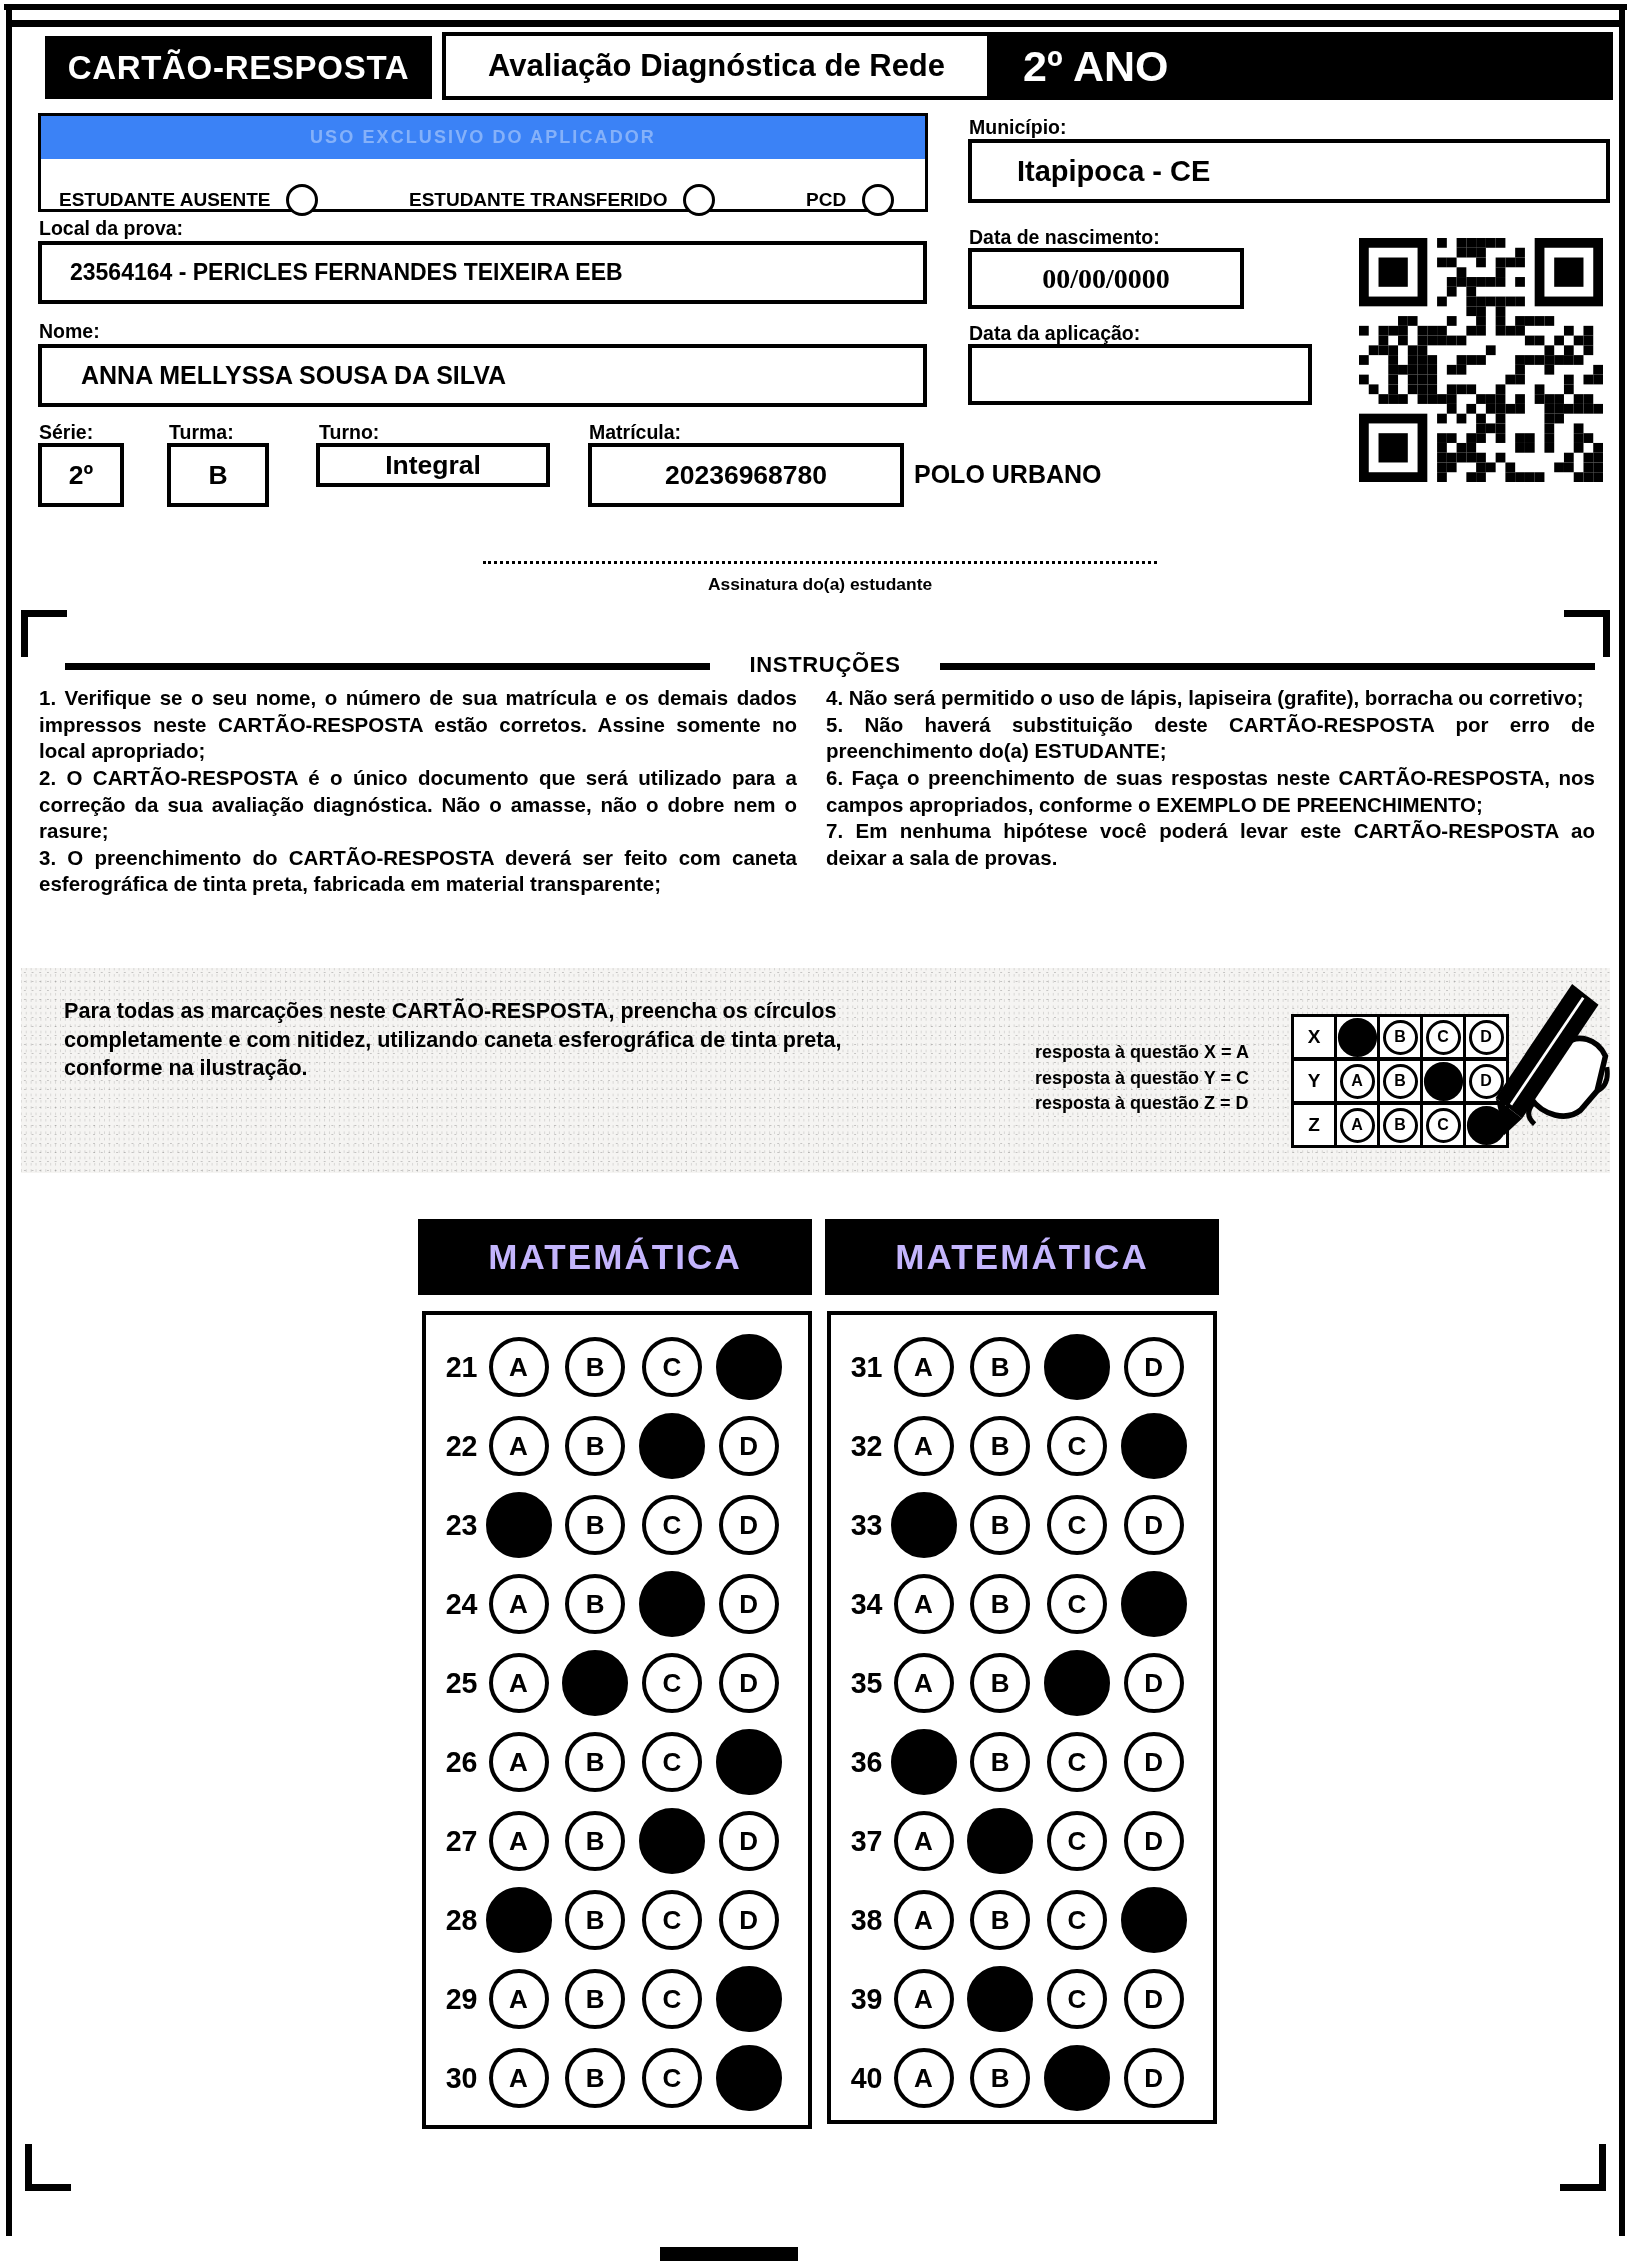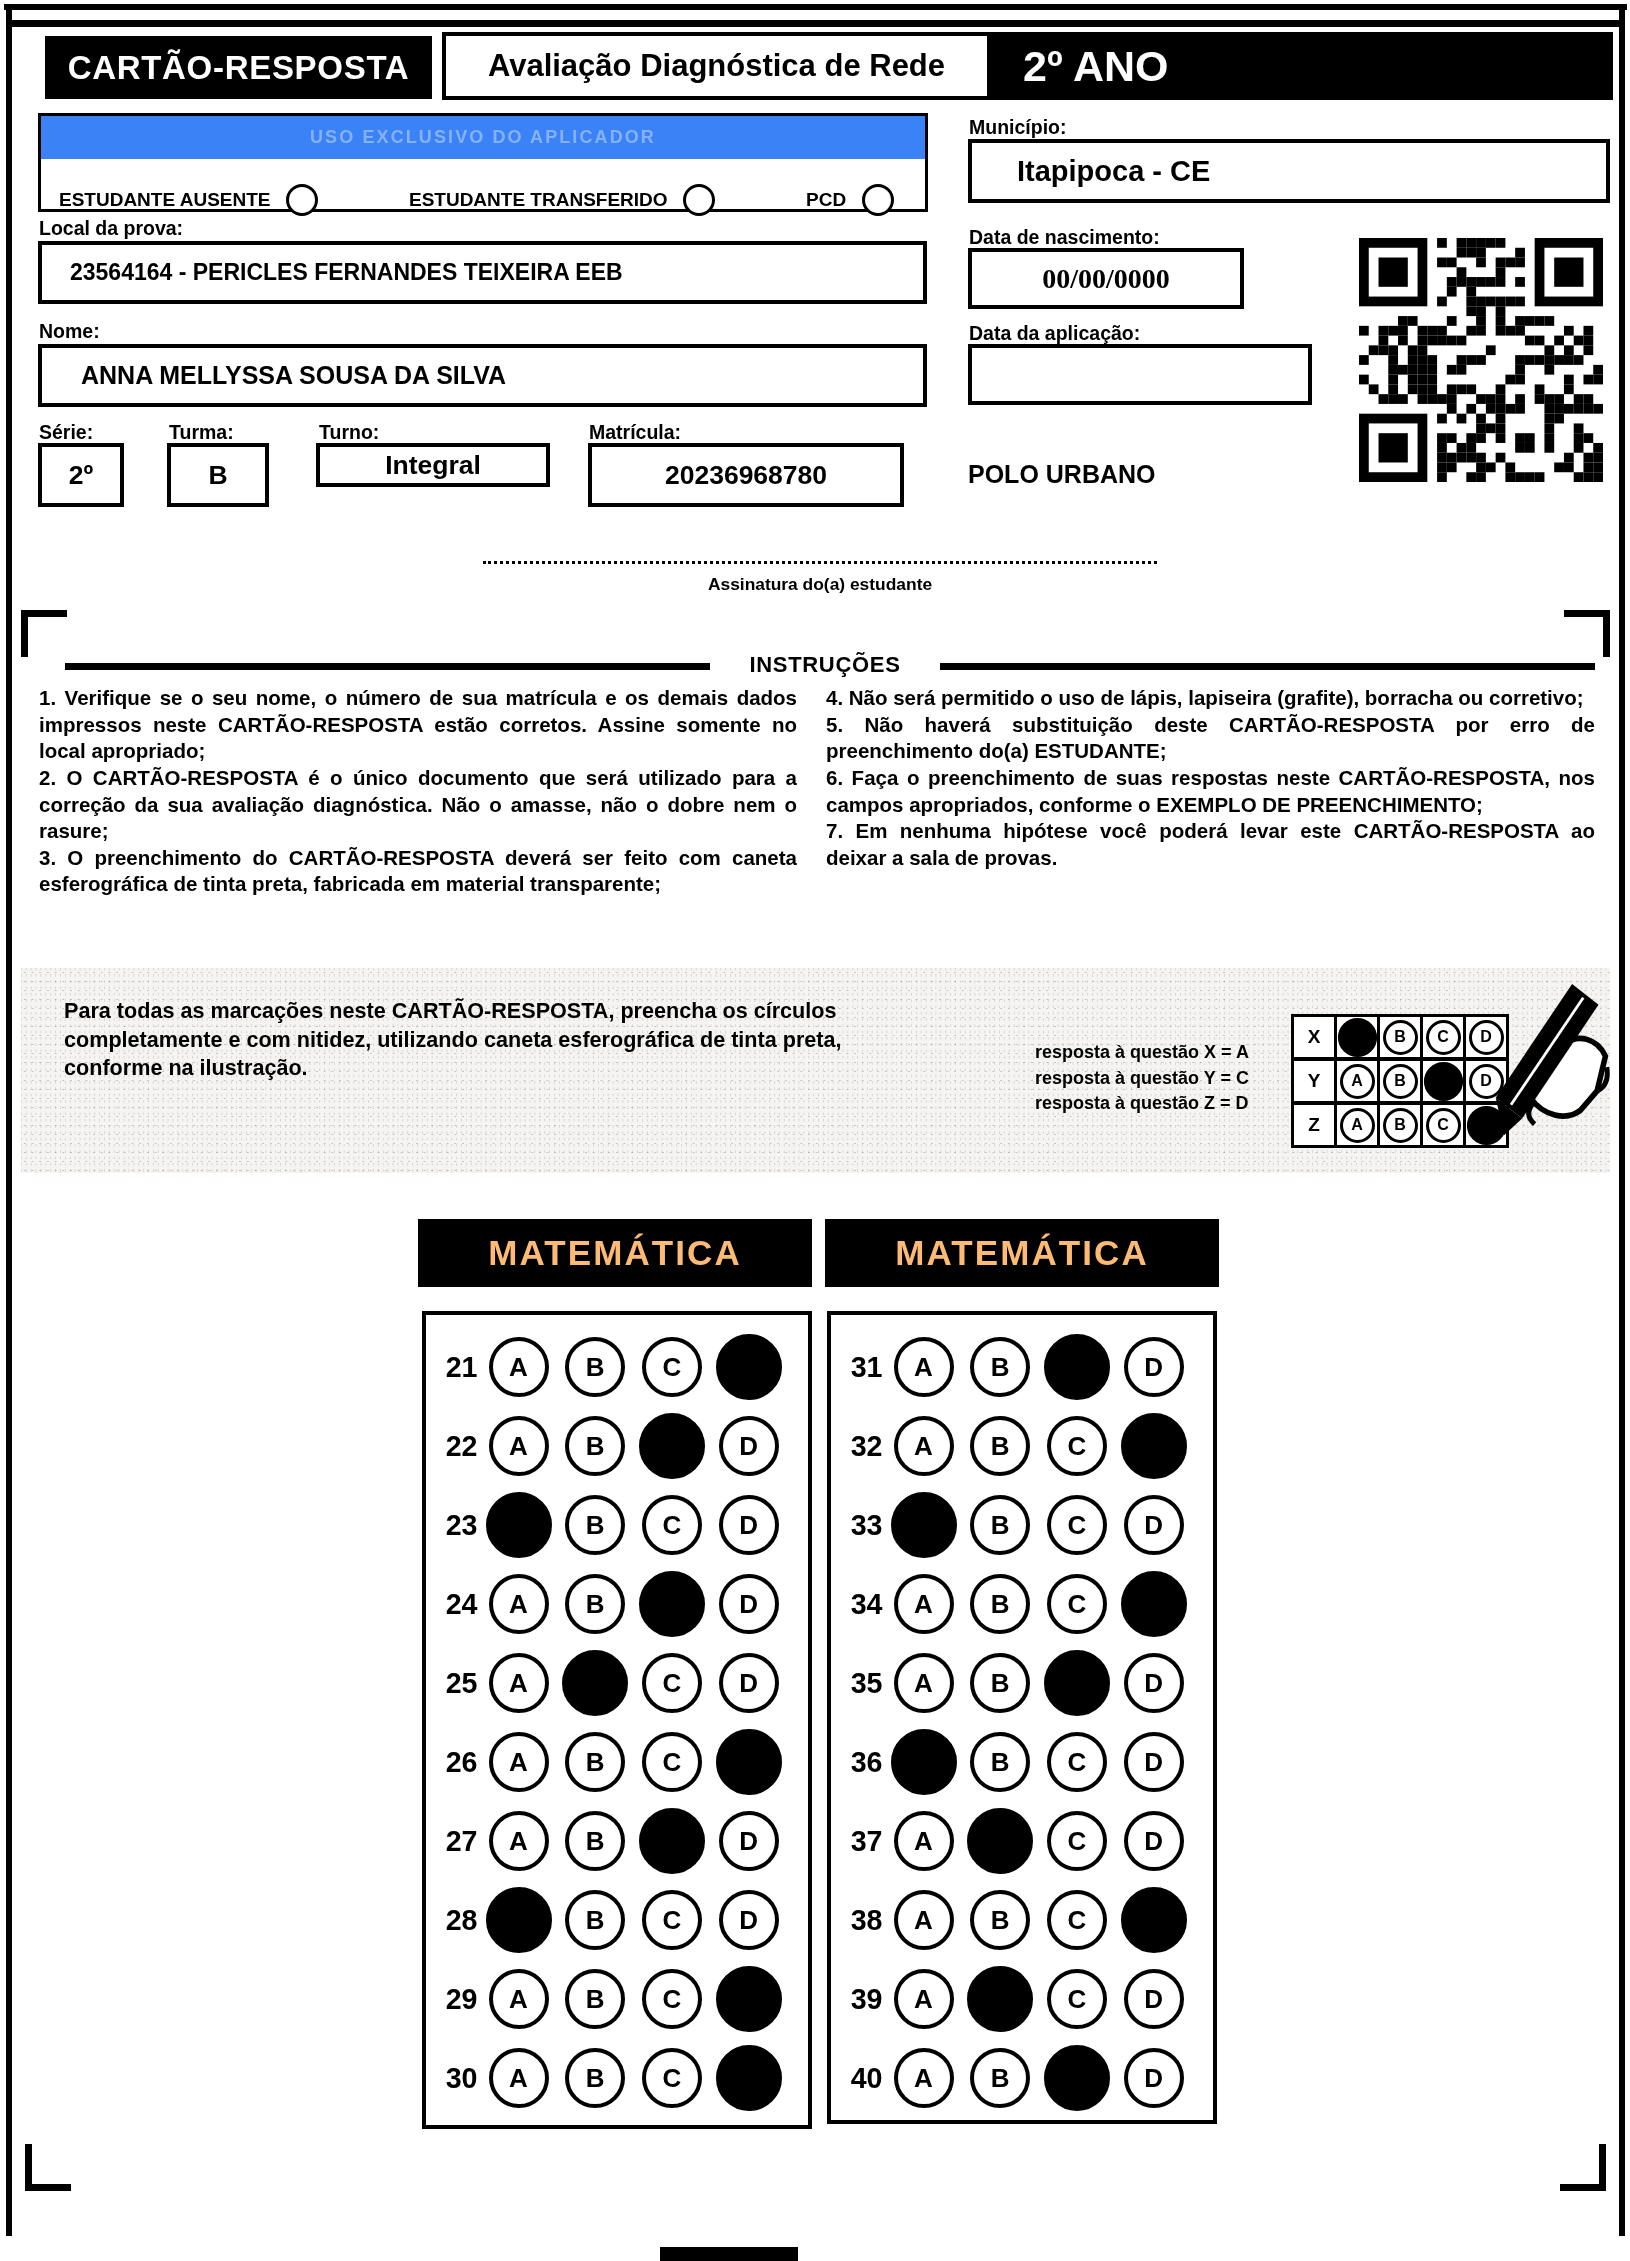--- a/index.html
+++ b/index.html
@@ -44,21 +44,21 @@
   .cellbox{display:flex;align-items:center;justify-content:center;font-size:26.5px;font-weight:700;}
 
   
   .mun-label{left:969px;top:116px;}
   .mun-box{left:968px;top:139px;width:642px;height:64px;display:flex;align-items:center;padding-left:45px;font-size:29px;}
   .nasc-label{left:969px;top:226px;}
   .nasc-box{left:968px;top:248px;width:276px;height:61px;display:flex;align-items:center;justify-content:center;font-size:28px;font-family:Liberation Serif, serif;}
   .aplic-label{left:969px;top:322px;}
   .aplic-box{left:968px;top:344px;width:344px;height:61px;}
   .qr{left:1359px;top:238px;width:244px;height:244px;}
-  .polo{left:968px;top:460px;font-size:25px;font-weight:700;}
+  .polo{left:914px;top:460px;font-size:25px;font-weight:700;}
 
   
   .sig-line{left:483px;top:561px;width:674px;border-top:3.5px dotted #000;}
   .sig-label{left:483px;top:574px;width:674px;text-align:center;font-size:17.4px;font-weight:700;}
 
   
   .cb{width:46px;height:47px;}
   .cb-tl{left:21px;top:610px;border-top:7.7px solid #000;border-left:7.7px solid #000;}
   .cb-tr{left:1564px;top:610px;border-top:7.7px solid #000;border-right:7.7px solid #000;}
   .cb-bl{left:25px;top:2144px;border-bottom:7.7px solid #000;border-left:7.7px solid #000;}
@@ -85,21 +85,21 @@
   .ex-row:last-child{border-bottom:none;}
   .ex-cell{width:40px;height:40px;border-right:3.5px solid #000;display:flex;align-items:center;justify-content:center;}
   .ex-cell:last-child{border-right:none;}
   .ex-label{font-size:19px;font-weight:700;}
   .ex-bubble{width:29px;height:29px;border:3.5px solid #000;border-radius:50%;display:flex;align-items:center;
              justify-content:center;font-size:16px;font-weight:700;background:#fff;}
   .ex-bubble.filled{background:#000;color:transparent;transform:scale(1.12);}
   .pen{left:1461px;top:974px;width:150px;height:192px;}
 
   
-  .mat-hdr{height:68px;background:#000;color:#fdba74;display:flex;align-items:center;justify-content:center;
+  .mat-hdr{height:76px;background:#000;color:#c4b5fd;display:flex;align-items:center;justify-content:center;
            font-size:35px;font-weight:700;letter-spacing:2.1px;}
   .mat-hdr1{left:418px;top:1219px;width:394px;}
   .mat-hdr2{left:825px;top:1219px;width:394px;}
   .agrid{border:4.9px solid #000;background:#fff;padding-top:12.5px;}
   .agrid1{left:422px;top:1311px;width:390px;height:818px;}
   .agrid2{left:827px;top:1311px;width:390px;height:813px;}
   .q-row{height:79px;display:flex;align-items:center;padding-left:19.5px;}
   .q-num{width:32px;font-size:28.6px;font-weight:700;text-align:right;flex:none;}
   .bubble{width:52px;height:52px;border:4.9px solid #000;border-radius:50%;display:flex;align-items:center;
           justify-content:center;font-size:26px;font-weight:700;margin-left:16.7px;flex:none;background:#fff;}

